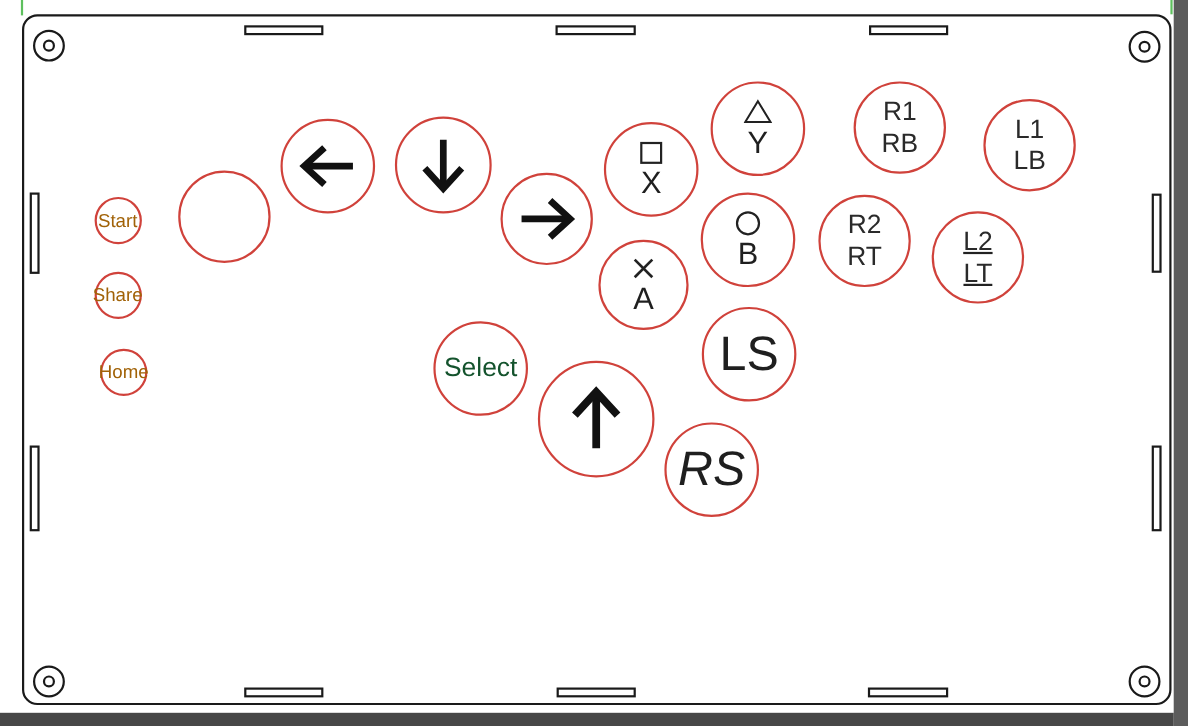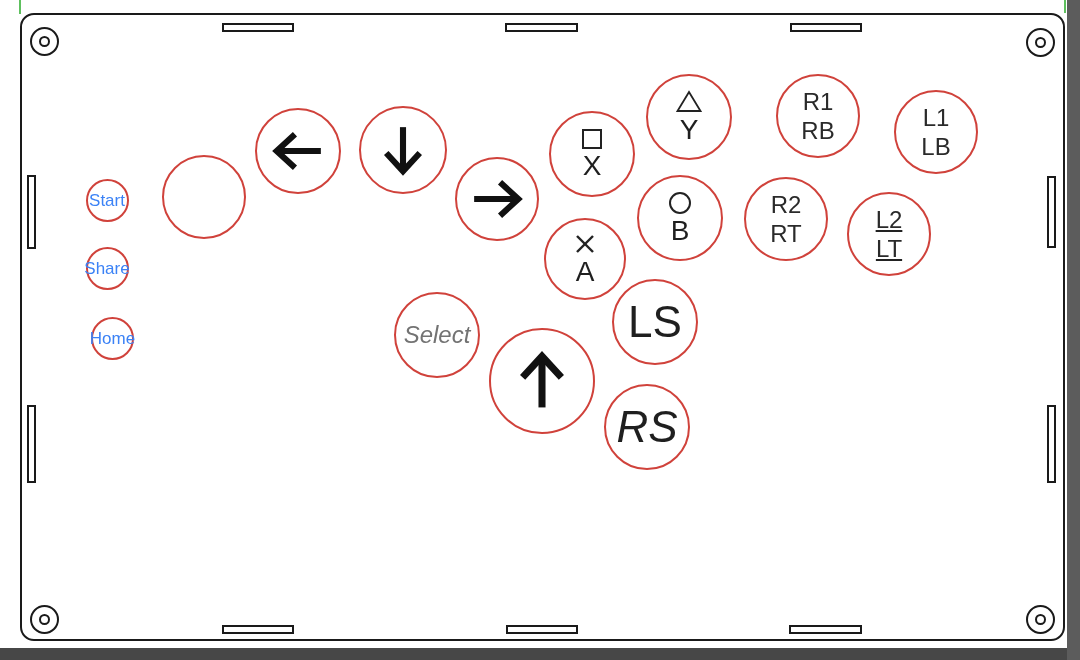--- a/index.html
+++ b/index.html
@@ -35,22 +35,22 @@
     border:2px solid #1a1a1a;box-sizing:border-box;background:#fff;
   }
 
   
   .btn{
     border:2px solid #d0423b;border-radius:50%;
     box-sizing:border-box;background:#fff;
     display:flex;flex-direction:column;align-items:center;justify-content:center;
     text-align:center;line-height:1;white-space:nowrap;
   }
-  .btn .lbl-small{font-size:17px;color:#3b82f6;}
-  .btn .lbl-mid{font-size:24px;color:#737373;font-style:italic;}
+  .btn .lbl-small{font-size:17px;color:#a16207;}
+  .btn .lbl-mid{font-size:24px;color:#14532d;}
   .btn .lbl-letter{font-size:28px;color:#1f1f1f;margin-top:3px;}
   .btn .lbl-big{font-size:44px;color:#1f1f1f;}
   .btn .two-line{display:flex;flex-direction:column;gap:5px;font-size:24px;color:#2a2a2a;}
 
   
   .sym-square{width:20px;height:20px;border:2px solid #222;box-sizing:border-box;}
   .sym-circle{width:22px;height:22px;border:2px solid #222;border-radius:50%;box-sizing:border-box;}
   svg{display:block;}
 </style>
 </head>
@@ -167,18 +167,18 @@
 <div class="abs btn" style="left:847px;top:192px;width:84px;height:84px;text-decoration:underline;">
   <div class="two-line">
     <span>L2</span>
     <span>LT</span>
   </div>
 </div>
 
 <div class="abs btn" style="left:394px;top:292px;width:86px;height:86px;">
   <span class="lbl-mid">Select</span>
 </div>
-<div class="abs btn" style="left:612px;top:279px;width:86px;height:86px;">
+<div class="abs btn" style="left:638px;top:279px;width:86px;height:86px;">
   <span class="lbl-big">LS</span>
 </div>
 <div class="abs btn" style="left:604px;top:384px;width:86px;height:86px;font-style:italic;">
   <span class="lbl-big">RS</span>
 </div>
 
 </body></html>

